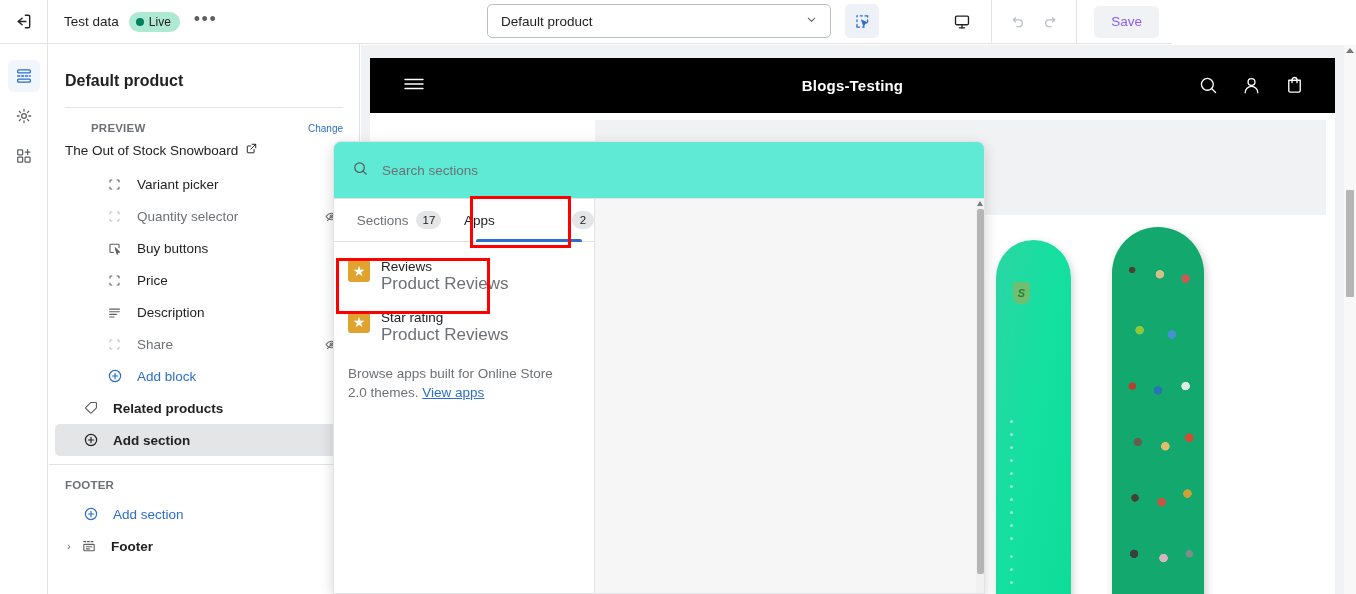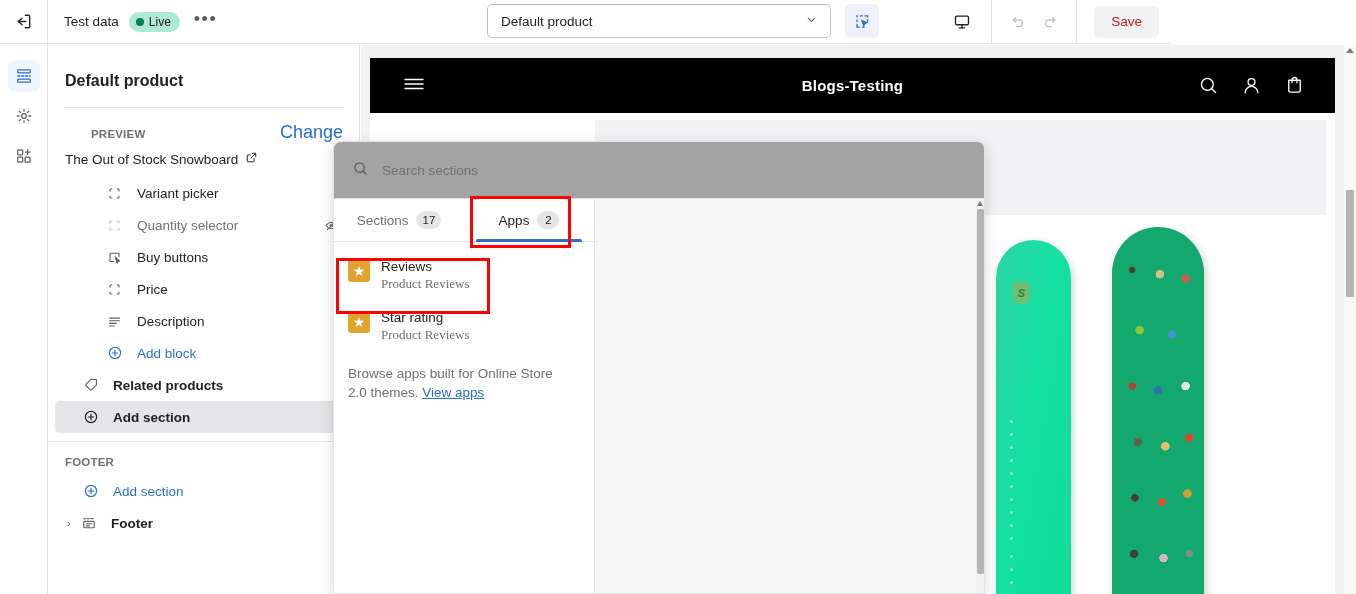--- a/index.html
+++ b/index.html
@@ -75,21 +75,21 @@
     cursor: pointer;
   }
   .tb-history {
     display: flex; align-items: center; gap: 14px;
     padding: 0 18px; height: 43px;
     border-right: 1px solid #e1e3e5;
   }
   .hist-btn { cursor: pointer; display: flex; align-items: center; }
   .tb-save-wrap { padding: 0 13px 0 17px; }
   .save-btn {
-    background: #f1f2f3; color: #b91c1c;
+    background: #f1f2f3; color: #8b5cf6;
     border: none; border-radius: 5px;
     height: 32px; padding: 0 17px;
     font-size: 13.5px; font-weight: 500;
     font-family: "Liberation Sans", sans-serif;
     cursor: default;
   }
 
   
   .rail {
     position: absolute; left: 0; top: 44px; width: 48px; height: 550px;
@@ -118,21 +118,21 @@
   .sb-divider { height: 1px; background: #e1e3e5; margin: 17px 16px 0 16px; }
   .sb-preview {
     padding: 14px 16px 0 16px;
   }
   .sb-preview-head {
     display: flex; justify-content: space-between; align-items: baseline;
   }
   .sb-preview-label {
     font-size: 11.5px; font-weight: 600; color: #6d7175; letter-spacing: 0.2px; padding-left: 26px;
   }
-  .sb-change { font-size: 18px; color: #2c6ecb; cursor: pointer; }
+  .sb-change { font-size: 10px; color: #2c6ecb; cursor: pointer; }
   .sb-preview-product {
     display: flex; align-items: center; gap: 7px;
     font-size: 13.5px; color: #202223; margin-top: 8px;
   }
 
   .sb-list { margin-top: 10px; }
   .sb-row {
     display: flex; align-items: center;
     height: 32px; margin: 0 6px;
     padding-left: 10px; border-radius: 5px;
@@ -266,21 +266,21 @@
     position: absolute; left: 2px; top: 3px;
     width: 0; height: 0;
     border-left: 4px solid transparent; border-right: 4px solid transparent;
     border-bottom: 5px solid #7a7a7a;
   }
 
   
   .popover {
     position: absolute; left: 333px; top: 141px;
     width: 652px; height: 453px;
-    background: #a3a3a3;
+    background: #5eead4;
     border: 1px solid #e1e3e5;
     border-radius: 8px 8px 0 0;
     box-shadow: 0 4px 14px rgba(0,0,0,.16);
     overflow: hidden;
   }
   .pop-search {
     height: 57px; display: flex; align-items: center;
     padding: 0 18px; gap: 13px;
     border-bottom: 1px solid #e1e3e5;
   }
@@ -296,21 +296,21 @@
   .pop-right { flex: 1; background: #f6f6f7; }
 
   .pop-tabs {
     display: flex; height: 43px; position: relative;
     border-bottom: 1px solid #e1e3e5;
   }
   .pop-tab {
     flex: 1; display: flex; align-items: center; justify-content: center; gap: 8px;
     font-size: 13.5px; color: #6d7175; cursor: pointer; position: relative;
   }
-  .pop-tab.active { color: #202223; font-weight: 400; }
+  .pop-tab.active { color: #202223; font-weight: 400; justify-content: space-between; }
   .pop-tab.active::after {
     content: ""; position: absolute; bottom: -1px; left: 12px; right: 12px;
     height: 3px; background: #2c6ecb; border-radius: 2px 2px 0 0;
   }
   .tab-count {
     background: #e4e5e7; color: #202223;
     border-radius: 9px; min-width: 22px; height: 18px;
     display: inline-flex; align-items: center; justify-content: center;
     font-size: 11.5px; padding: 0 6px;
   }
@@ -320,21 +320,21 @@
     display: flex; align-items: flex-start; gap: 11px;
     padding: 8px 10px 8px 14px; cursor: pointer;
   }
   .app-ico {
     width: 22px; height: 22px; border-radius: 3px; flex: none;
     background: #e0a32e; color: #fff;
     display: flex; align-items: center; justify-content: center;
     font-size: 14px; line-height: 1; margin-top: 2px;
   }
   .app-name { font-size: 13.5px; color: #202223; line-height: 17px; }
-  .app-sub { font-size: 13px; color: #6d7175; line-height: 18px; font-family: Liberation Serif, serif; }
+  .app-sub { font-size: 17px; color: #6d7175; line-height: 18px; }
   .pop-foot {
     padding: 12px 16px 0 14px; font-size: 13.5px; color: #6d7175;
     line-height: 19px; max-width: 236px;
   }
   .pop-foot a { color: #2c6ecb; text-decoration: underline; cursor: pointer; }
 
   .pop-scroll {
     position: absolute; left: 642px; top: 58px; width: 9px; height: 395px;
     background: #f1f1f1;
   }
@@ -530,20 +530,38 @@
 
     <div class="sb-row indent">
       <span class="ico">
         <svg width="15" height="15" viewBox="0 0 20 20" fill="none" stroke="#5c5f62" stroke-width="1.5" stroke-linecap="round">
           <path d="M3.5 5.5h13M3.5 9h13M3.5 12.5h9M3.5 16h6"></path>
         </svg>
       </span>
       <span class="lbl">Description</span>
     </div>
 
+    <div class="sb-row indent">
+      <span class="ico">
+        <svg width="15" height="15" viewBox="0 0 20 20" fill="none" stroke="#babfc3" stroke-width="1.5" stroke-linecap="round">
+          <path d="M4 6.5V5a1 1 0 0 1 1-1h1.5"></path>
+            <path d="M13.5 4H15a1 1 0 0 1 1 1v1.5"></path>
+          <path d="M16 13.5V15a1 1 0 0 1-1 1h-1.5"></path>
+            <path d="M6.5 16H5a1 1 0 0 1-1-1v-1.5"></path>
+        </svg>
+      </span>
+      <span class="lbl muted">Share</span>
+      <span class="eye">
+        <svg width="15" height="15" viewBox="0 0 20 20" fill="none" stroke="#6d7175" stroke-width="1.4" stroke-linecap="round">
+          <path d="M2.8 10s2.8-4.4 7.2-4.4S17.2 10 17.2 10 14.4 14.4 10 14.4 2.8 10 2.8 10Z"></path>
+          <circle cx="10" cy="10" r="1.9"></circle>
+            <path d="M4.5 15.5 15.5 4.5"></path>
+        </svg>
+      </span>
+    </div>
 
     <div class="sb-row indent link">
       <span class="ico">
         <svg width="16" height="16" viewBox="0 0 20 20" fill="none" stroke="#2c6ecb" stroke-width="1.5" stroke-linecap="round">
           <circle cx="10" cy="10" r="7"></circle>
             <path d="M10 6.6v6.8M6.6 10h6.8"></path>
         </svg>
       </span>
       <span class="lbl">Add block</span>
     </div>

